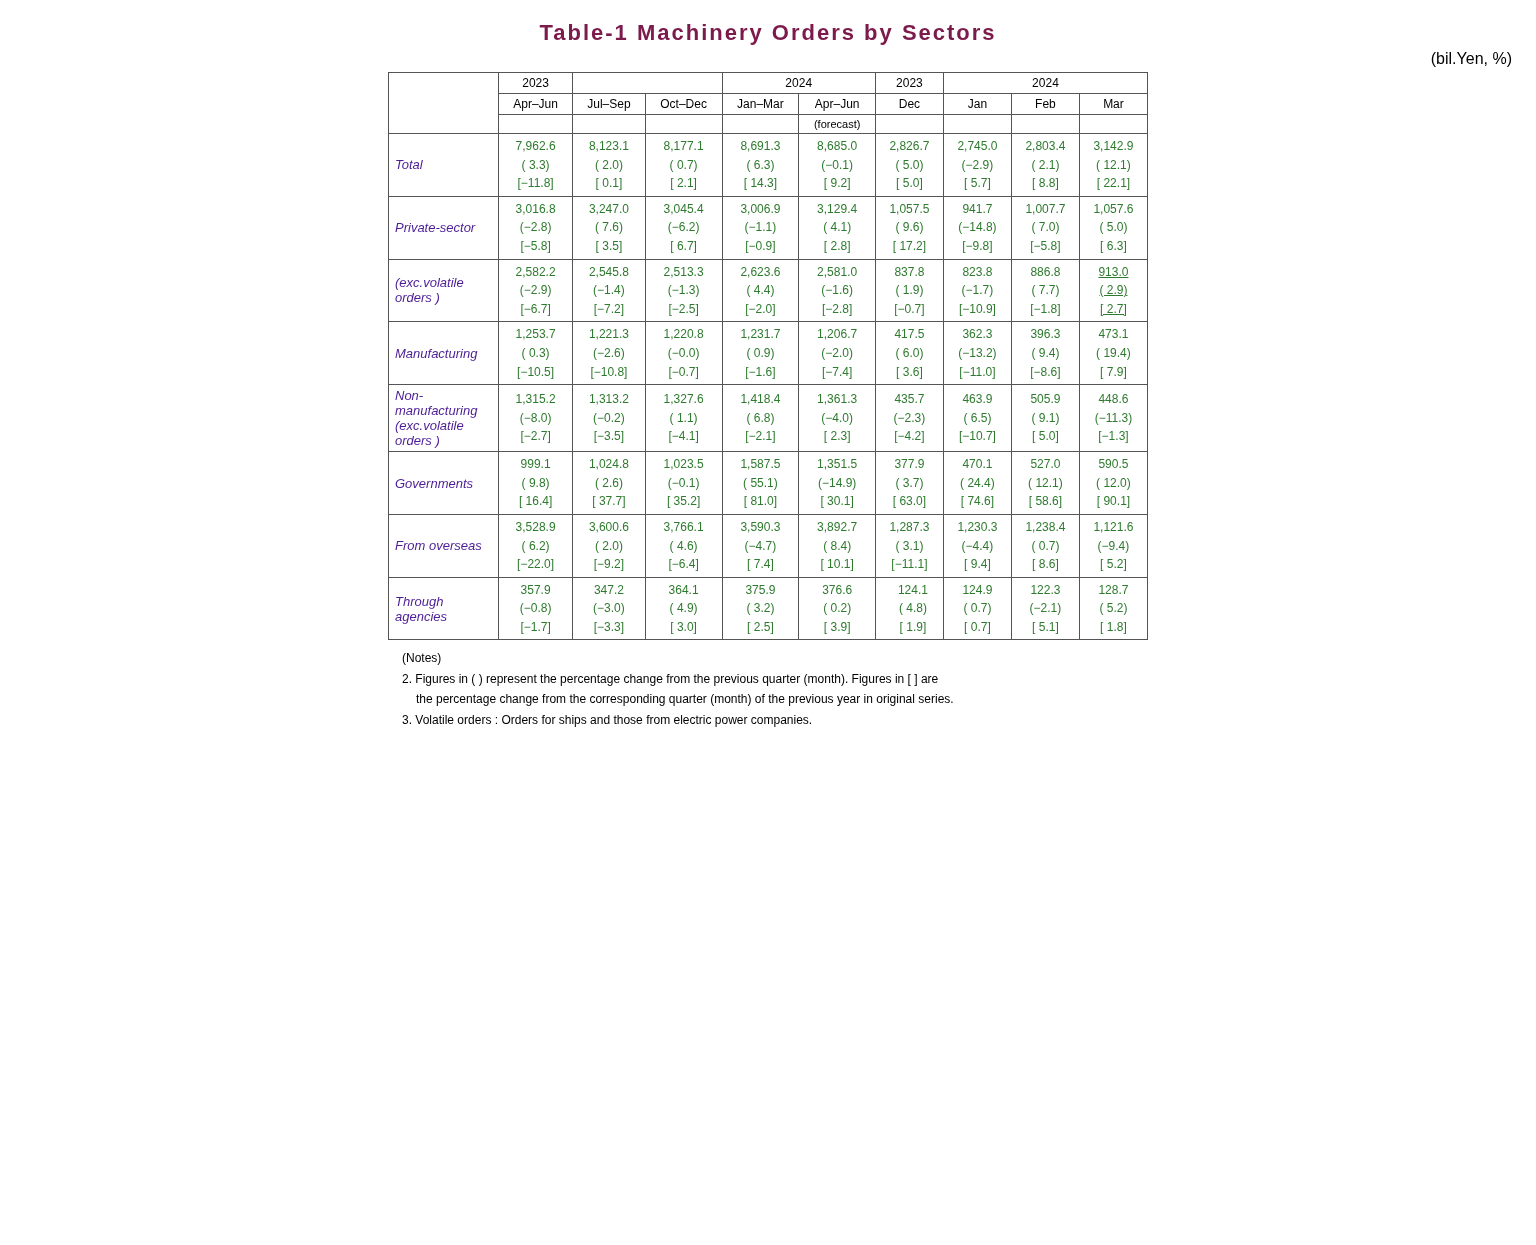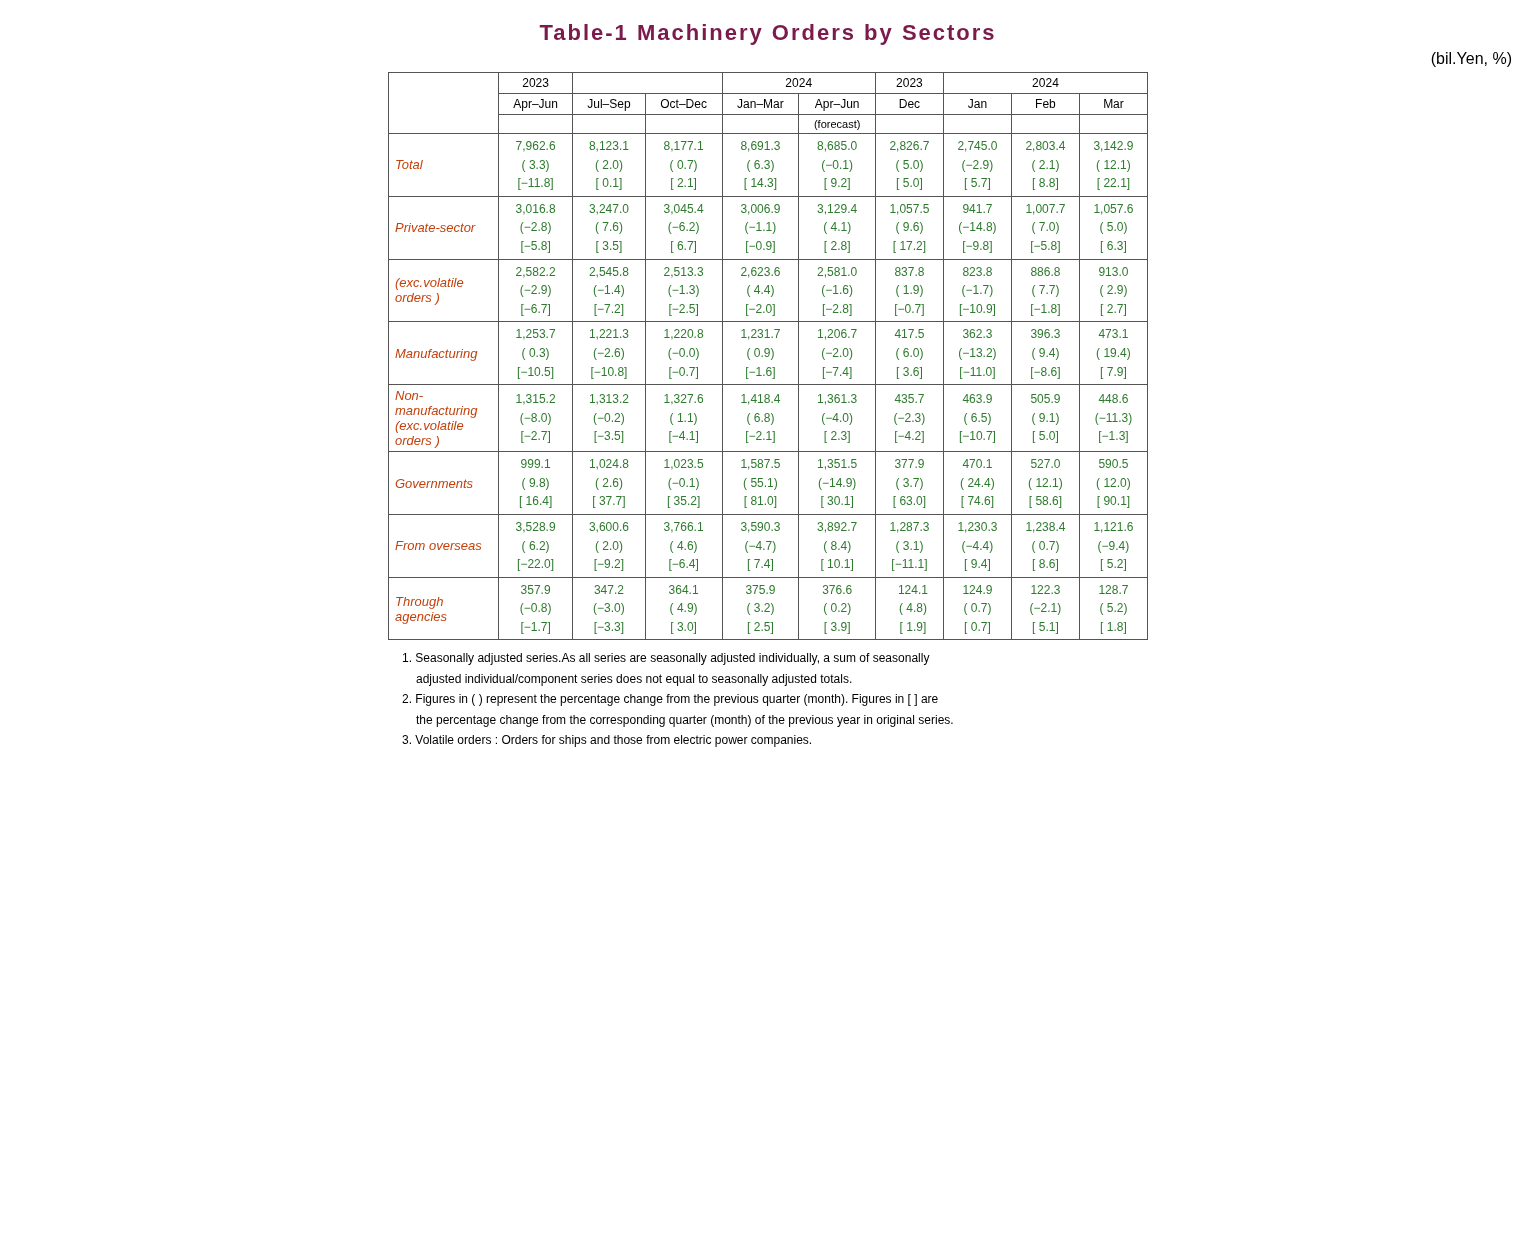--- a/index.html
+++ b/index.html
@@ -39,21 +39,21 @@
       font-size: 12px;
       color: #2e7a2e;
     }
     th {
       color: #000;
       background: #fff;
       font-weight: normal;
     }
     td.row-label {
       text-align: left;
-      color: #c2410c;
+      color: #4c1d95;
       font-style: italic;
       font-size: 13px;
       font-weight: normal;
       padding-left: 6px;
       border: 1px solid #555;
     }
     .notes {
       max-width: 760px;
       margin: 8px auto 0;
       font-size: 12px;
@@ -189,21 +189,21 @@
 [−2.8]</td>
         <td style="white-space: pre-line; line-height: 1.55;">837.8
 ( 1.9)
 [−0.7]</td>
         <td style="white-space: pre-line; line-height: 1.55;">823.8
 (−1.7)
 [−10.9]</td>
         <td style="white-space: pre-line; line-height: 1.55;">886.8
 ( 7.7)
 [−1.8]</td>
-        <td style="white-space: pre-line; line-height: 1.55;">913.0
+        <td style="white-space: pre-line; line-height: 1.55; text-decoration: underline;">913.0
 ( 2.9)
 [ 2.7]</td>
       </tr>
       <tr>
         <td class="row-label" style="white-space: pre-line;">Manufacturing</td>
         <td style="white-space: pre-line; line-height: 1.55;">1,253.7
 ( 0.3)
 [−10.5]</td>
         <td style="white-space: pre-line; line-height: 1.55;">1,221.3
 (−2.6)
@@ -348,18 +348,17 @@
 (−2.1)
 [ 5.1]</td>
         <td style="white-space: pre-line; line-height: 1.55;">128.7
 ( 5.2)
 [ 1.8]</td>
       </tr>
     </tbody>
 </table>
 
 <div class="notes">
-<p style="white-space: pre-line;">1. Seasonally adjusted series.As all series are seasonally adjusted individually, a sum of seasonally
-   adjusted individual/component series does not equal to seasonally adjusted totals.</p>
+  <p>(Notes)</p>
     <p style="white-space: pre-line;">2. Figures in ( ) represent the percentage change from the previous quarter (month). Figures in [ ] are
    the percentage change from the corresponding quarter (month) of the previous year in original series.</p>
     <p style="white-space: pre-line;">3. Volatile orders : Orders for ships and those from electric power companies.</p>
   </div>
 
 </body></html>

